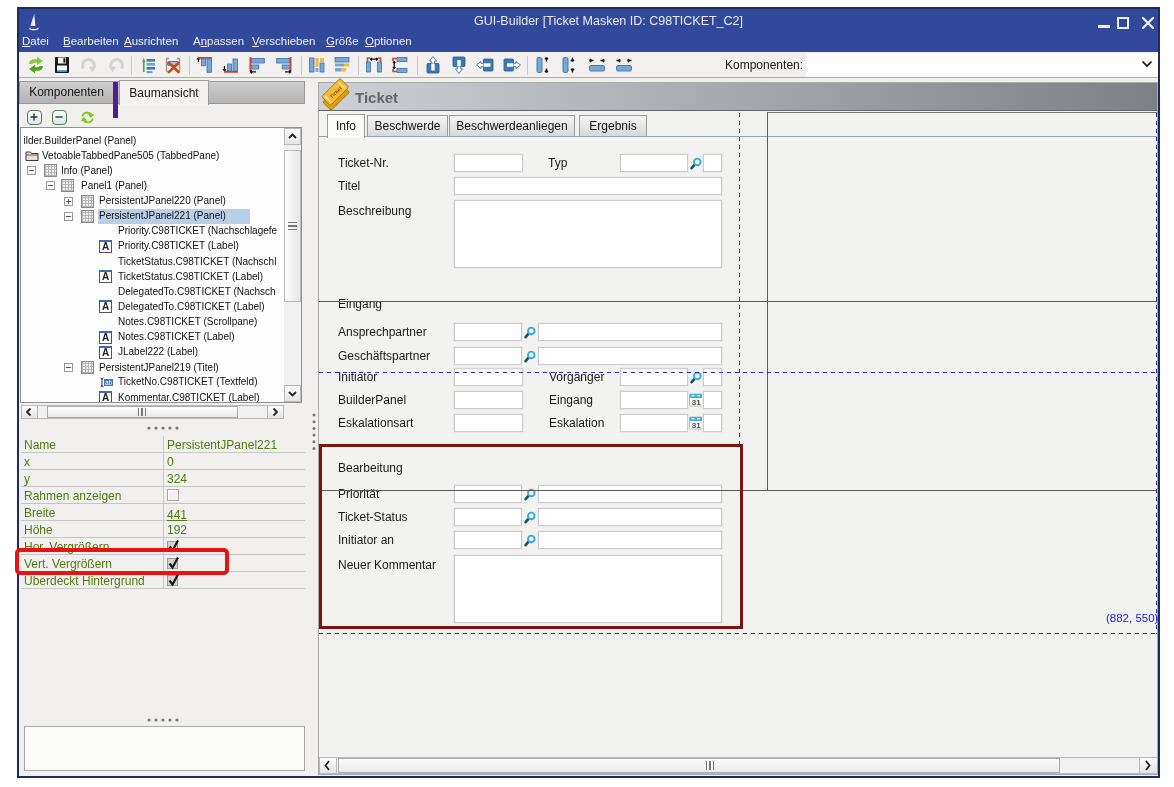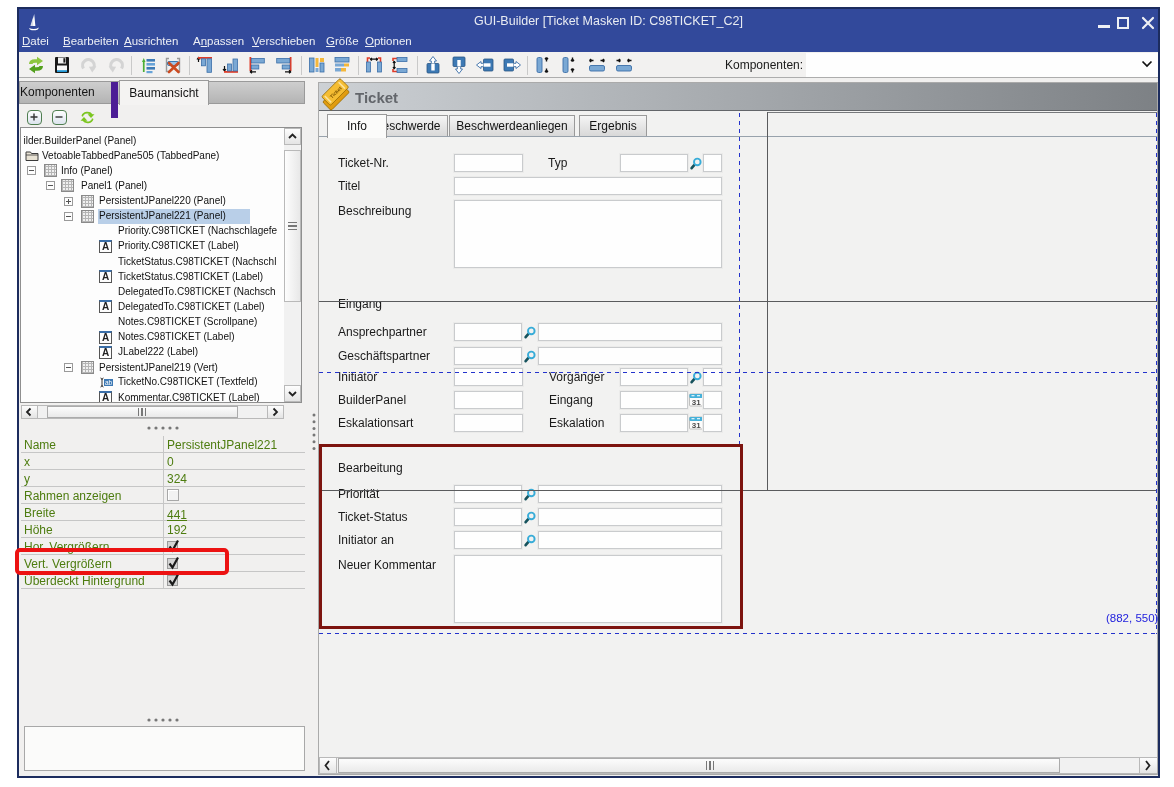--- a/index.html
+++ b/index.html
@@ -225,21 +225,21 @@
   <div class="sep" style="left:508px;"></div>
   <div class="lbl" style="left:706px;top:49px;">Komponenten:</div>
   <div class="abs" style="left:787px;top:44px;width:352px;height:24px;background:#fefefe;"></div>
   <div class="abs" style="left:1122px;top:51px;width:12px;height:8px;">
     <svg width="12" height="8" viewBox="0 0 12 8">
         <path d="M1.5 1.5 L6 6 L10.5 1.5" stroke="#111" stroke-width="1.7" fill="none"></path>
       </svg>
   </div>
 
   <div class="abs" style="left:0px;top:72px;width:286px;height:23px;background:linear-gradient(#cecece,#b4b4b4);border:1px solid #9a9a9a;"></div>
-  <div class="abs" style="left:1px;top:73px;width:98px;height:36px;border-right:7px solid #4c1d95;font-size:12px;text-align:left;line-height:21px;color:#141414;">Komponenten</div>
+  <div class="abs" style="left:1px;top:73px;width:98px;height:36px;border-right:5px solid #4c1d95;font-size:12px;text-align:center;line-height:21px;color:#141414;">Komponenten</div>
   <div class="tabact" style="left:100px;top:71px;width:90px;height:25px;line-height:24px;background:#f4f3f2;">Baumansicht</div>
   <div class="abs" style="left:8px;top:101px;width:15px;height:15px;border:1.6px solid #4f7e50;border-radius:4px;background:linear-gradient(#fdfdfe,#dde4ee);">
       <svg width="12" height="12" viewBox="0 0 12 12">
         <path d="M6 2.5 V9.5 M2.5 6 H9.5" stroke="#333" stroke-width="1.4"></path>
       </svg>
     </div>
   <div class="abs" style="left:33px;top:101px;width:15px;height:15px;border:1.6px solid #4f7e50;border-radius:4px;background:linear-gradient(#fdfdfe,#dde4ee);">
       <svg width="12" height="12" viewBox="0 0 12 12">
         <path d="M2.5 6 H9.5" stroke="#333" stroke-width="1.4"></path>
       </svg>
@@ -308,21 +308,21 @@
     <div class="trow" style="left:97px;top:202.2px;height:14px;line-height:14px;">Notes.C98TICKET (Label)</div>
     <div class="abs" style="left:78px;top:217.8px;width:13px;height:13px;background:#fdfdfd;border:1px solid #555;border-top:2px solid #3a6ea8;font-size:10px;font-weight:bold;color:#222;text-align:center;line-height:10px;">A</div>
     <div class="trow" style="left:97px;top:217.3px;height:14px;line-height:14px;">JLabel222 (Label)</div>
     <div class="abs" style="left:43px;top:235.0px;width:9px;height:9px;">
         <svg width="9" height="9" viewBox="0 0 9 9">
           <rect x="0.5" y="0.5" width="8" height="8" fill="#fdfdfd" stroke="#9a9a9a"></rect>
           <path d="M2 4.5 H7" stroke="#555" stroke-width="1"></path>
         </svg>
       </div>
     <div class="abs" style="left:59.5px;top:233.0px;width:13px;height:13px;background:#f0f0f0;border:1px solid #8a8a8a;background-image:repeating-linear-gradient(0deg,#b5b5b5 0 1px,transparent 1px 3px),repeating-linear-gradient(90deg,#b5b5b5 0 1px,transparent 1px 3px);"></div>
-    <div class="trow" style="left:78px;top:232.5px;height:14px;line-height:14px;">PersistentJPanel219 (Vert)</div>
+    <div class="trow" style="left:78px;top:232.5px;height:14px;line-height:14px;">PersistentJPanel219 (Titel)</div>
     <div class="abs" style="left:78px;top:249.1px;width:14px;height:11px;">
         <svg width="14" height="11" viewBox="0 0 14 11">
           <path d="M1.5 1 Q3 1 3 3 L3 8 Q3 10 1.5 10 M4.5 1 Q3 1 3 3 M4.5 10 Q3 10 3 8" stroke="#333" stroke-width="1" fill="none"></path>
           <rect x="5" y="2" width="9" height="7" fill="#3d79b4"></rect>
           <text x="6" y="8" font-size="6.5" fill="#fff" font-family="Liberation Sans">ab</text>
         </svg>
       </div>
     <div class="trow" style="left:97px;top:247px;height:14px;line-height:14px;">TicketNo.C98TICKET (Textfeld)</div>
     <div class="abs" style="left:78px;top:263.2px;width:13px;height:13px;background:#fdfdfd;border:1px solid #555;border-top:2px solid #3a6ea8;font-size:10px;font-weight:bold;color:#222;text-align:center;line-height:10px;">A</div>
     <div class="trow" style="left:97px;top:262.7px;height:14px;line-height:14px;">Kommentar.C98TICKET (Label)</div>
@@ -448,21 +448,21 @@
         <rect x="4" y="13.5" width="26" height="12" rx="1.5" fill="#e09c10" stroke="#9a6e06" stroke-width="0.8"></rect>
         <rect x="7" y="9" width="26" height="12.5" rx="1.5" fill="#f5bd33" stroke="#9a6e06" stroke-width="0.8"></rect>
         <rect x="9" y="10.8" width="1.6" height="9" fill="#fbe39d"></rect>
         <rect x="28.5" y="10.8" width="1.6" height="9" fill="#fbe39d"></rect>
         <text x="13" y="17.8" font-size="5" fill="#7c5400" font-family="Liberation Sans" font-weight="bold">Ticket</text>
       </g>
     </svg>
   </div>
   <div class="abs" style="left:336px;top:80px;font-size:15px;font-weight:bold;color:#63666b;">Ticket</div>
 
-  <div class="tabact" style="left:308px;top:105px;width:60px;height:24px;line-height:23px;z-index:5;">Info</div>
+  <div class="tabact" style="left:308px;top:105px;width:38px;height:24px;line-height:23px;z-index:5;">Info</div>
   <div class="tab" style="left:348px;top:106px;width:81px;height:22px;line-height:21px;">Beschwerde</div>
   <div class="tab" style="left:430px;top:106px;width:126px;height:22px;line-height:21px;">Beschwerdeanliegen</div>
   <div class="tab" style="left:560px;top:106px;width:68px;height:22px;line-height:21px;">Ergebnis</div>
 
   <div class="solidh" style="left:300px;top:292px;width:838px;"></div>
   <div class="solidh" style="left:300px;top:481px;width:838px;"></div>
   <div class="solidv" style="left:748px;top:103px;height:378px;"></div>
   <div class="solidh" style="left:749px;top:103px;width:389px;background:#77797c;"></div>
   <div class="solidh" style="left:300px;top:127px;width:838px;background:#98a2ac;z-index:4;"></div>
   <div class="dashv" style="left:720px;top:104px;height:331px;"></div>

